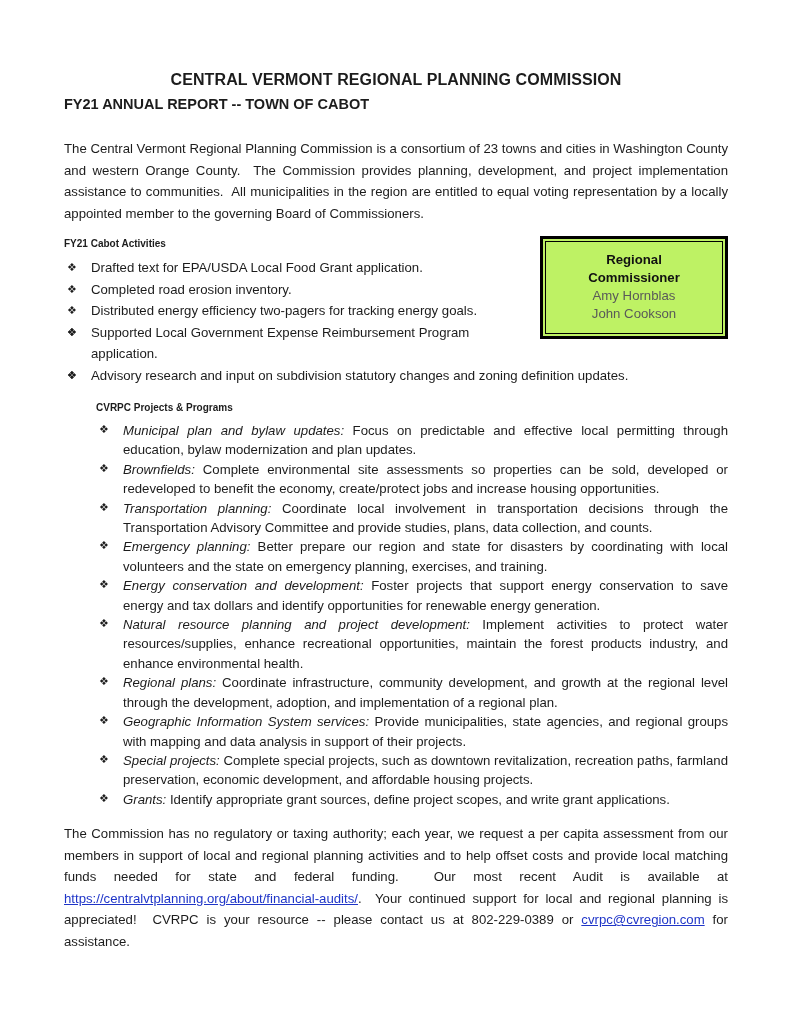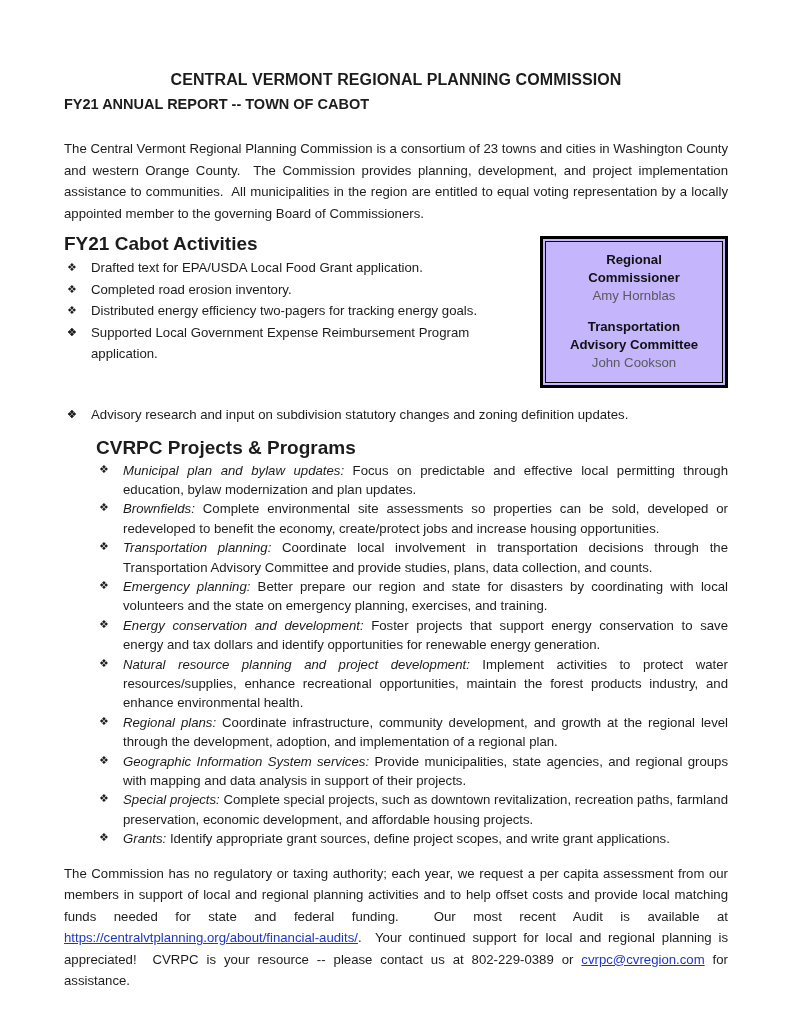--- a/index.html
+++ b/index.html
@@ -22,30 +22,30 @@
     font-size:14.5px;font-weight:bold;
     line-height:19px;margin:5px 0 0 0;
   }
   .para{
     font-size:13.2px;line-height:21.5px;
     text-align:justify;margin:24px 0 0 0;
   }
   .section{margin:10px 0 0 0;}
   .section.projects{margin-top:12px;margin-left:32px;}
   .sec-heading{
-    font-size:19px;font-weight:bold;line-height:19px;
+    font-size:10px;font-weight:bold;line-height:19px;
     margin:0 0 4px 0;
   }
   .comm-box{
     float:right;
     width:188px;
     box-sizing:border-box;
     border:3px solid #000;
     margin:2px 0 16px 12px;
-    background:#c4b5fd;
+    background:#bef264;
   }
   .comm-box-inner{
     border:1px solid #000;
     margin:2px;
     padding:9px 14px 10px 14px;
     text-align:center;
     font-size:13.2px;line-height:18px;
   }
   .comm-role{font-weight:bold;color:#111;}
   .comm-role.second{margin-top:13px;}
@@ -85,21 +85,20 @@
   <h1 class="doc-title">CENTRAL VERMONT REGIONAL PLANNING COMMISSION</h1>
   <h2 class="doc-subtitle">FY21 ANNUAL REPORT -- TOWN OF CABOT</h2>
 
   <p class="para">The Central Vermont Regional Planning Commission is a consortium of 23 towns and cities in Washington County and western Orange County.&nbsp; The Commission provides planning, development, and project implementation assistance to communities.&nbsp; All municipalities in the region are entitled to equal voting representation by a locally appointed member to the governing Board of Commissioners.</p>
 
   <div class="section activities">
     <div class="comm-box">
       <div class="comm-box-inner">
         <div class="comm-role">Regional Commissioner</div>
         <div class="comm-name">Amy Hornblas</div>
-        <div class="comm-role second">Transportation Advisory Committee</div>
         <div class="comm-name">John Cookson</div>
       </div>
     </div>
 
     <h3 class="sec-heading">FY21 Cabot Activities</h3>
 
     <div class="blist1">
       <div class="b-item"><span class="bullet">❖</span><span>Drafted text for EPA/USDA Local Food Grant application.</span></div>
       <div class="b-item"><span class="bullet">❖</span><span>Completed road erosion inventory.</span></div>
       <div class="b-item"><span class="bullet">❖</span><span>Distributed energy efficiency two-pagers for tracking energy goals.</span></div>

